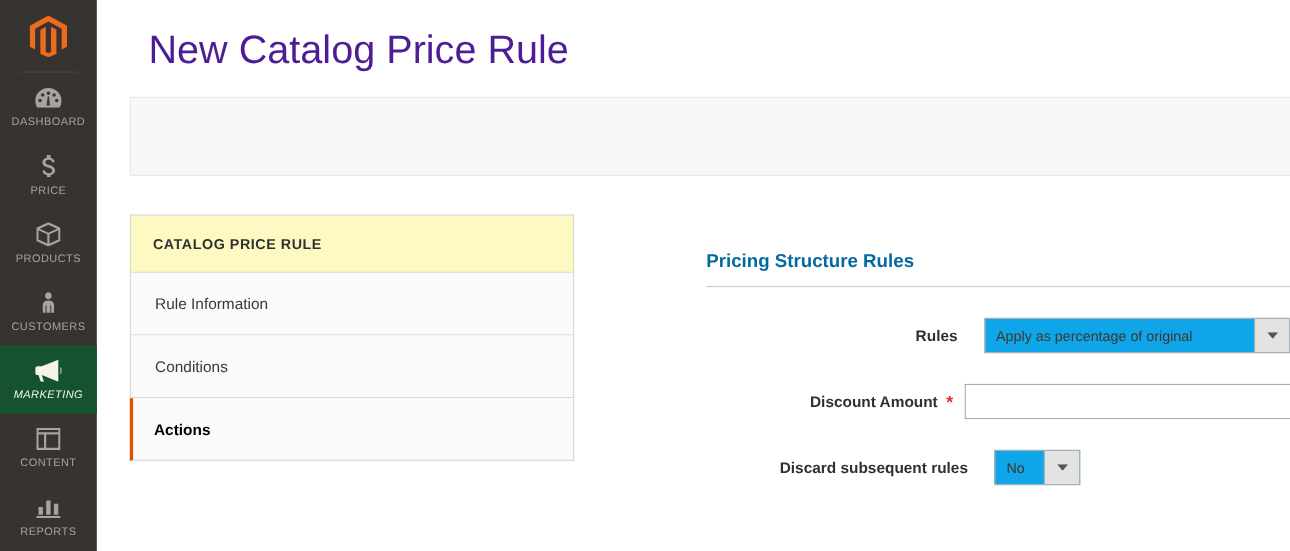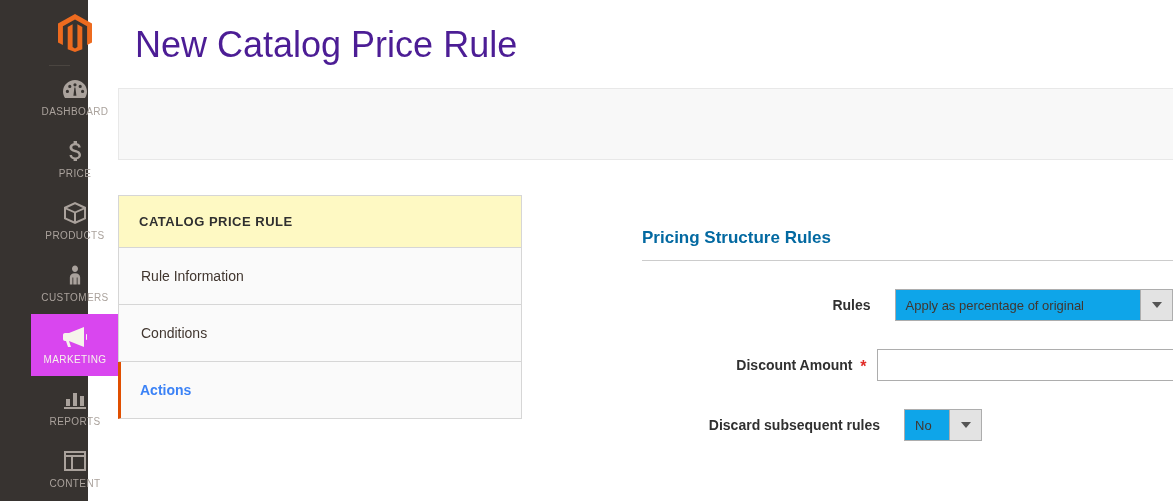--- a/index.html
+++ b/index.html
@@ -1,24 +1,24 @@
 <!DOCTYPE html>
 <html><head>
 <meta charset="utf-8">
 <style>
   * { box-sizing: border-box; margin: 0; padding: 0; }
   html, body { width: 1173px; height: 501px; font-family: 'Helvetica Neue', Helvetica, Arial, sans-serif; color: #41362f; background: #fff; overflow: hidden; }
 
   
-  .admin-nav { position: absolute; left: 0; top: 0; width: 88px; height: 501px; background: #373330; padding-left: 31px; }
+  .admin-nav { position: absolute; left: 0; top: 0; width: 88px; height: 501px; background: #373330; }
   .admin-nav .logo { width: 88px; height: 65px; display: flex; align-items: center; justify-content: center; }
   .admin-nav .logo svg { width: 34px; height: 38px; }
   .admin-nav .sep { margin: 0 18px; height: 1px; background: #4a4540; }
   .nav-item { width: 88px; display: flex; flex-direction: column; align-items: center; justify-content: center; gap: 6px; color: #aaa29c; cursor: pointer; }
-  .nav-item.active { background: #d946ef; color: #f6f3eb; }
+  .nav-item.active { background: #14532d; color: #f6f3eb; font-style: italic; }
   .nav-item .ico { width: 26px; height: 22px; display: flex; align-items: center; justify-content: center; }
   .nav-item .lab { font-size: 10px; letter-spacing: .4px; text-align: center; }
   .nav-item svg { fill: currentColor; }
 
   
   #nav-dashboard { height: 62px; }
   #nav-sales     { height: 62px; }
   #nav-products  { height: 62px; }
   #nav-customers { height: 62px; }
   #nav-marketing { height: 62px; }
@@ -27,21 +27,21 @@
 
   
   .main { position: absolute; left: 88px; top: 0; right: 0; bottom: 0; }
   .page-title { font-size: 36px; font-weight: 400; color: #4c1d95; padding: 24px 0 22px 47px; }
   .toolbar { margin: 0 0 36px 30px; height: 72px; background: #f8f8f8; border: 1px solid #e8e8e8; border-right: none; }
 
   
   .tabs { position: absolute; left: 30px; top: 195px; width: 404px; }
   .tabs-head { background: #fef9c3; border: 1px solid #d6d6d6; padding: 18px 0 18px 20px; font-size: 13px; font-weight: 700; letter-spacing: .5px; color: #303030; }
   .tab { background: #fafafa; border: 1px solid #d6d6d6; border-top: none; padding: 20px 0 20px 22px; font-size: 14px; color: #41362f; cursor: pointer; }
-  .tab.active { border-left: 3px solid #e04f00; padding-left: 19px; font-weight: 600; color: #3b82f6; }
+  .tab.active { border-left: 3px solid #e04f00; padding-left: 19px; font-weight: 600; color: #000000; }
 
   
   .form-area { position: absolute; left: 554px; top: 228px; right: 0; }
   .legend { font-size: 17px; font-weight: 600; color: #0369a1; padding-bottom: 12px; border-bottom: 1px solid #ccc; margin-right: 0; }
 
   .row { display: flex; align-items: center; margin-top: 28px; }
   .row .lbl { width: 262px; text-align: right; font-size: 14px; font-weight: 600; color: #303030; padding-right: 24px; position: relative; }
   .row .req::after { content: '*'; color: #e02b27; position: absolute; right: 10px; top: 1px; font-size: 16px; }
 
   .select { display: flex; height: 32px; border: 1px solid #adadad; background: #0ea5e9; }
@@ -106,36 +106,36 @@
 
   <div id="nav-marketing" class="nav-item active">
     <span class="ico">
       <svg viewBox="0 0 24 20" width="24" height="20">
           <path d="M21 0 6 6H2C.9 6 0 6.9 0 8v4c0 1.1.9 2 2 2h1l2 6h3l-2-6 15 6V0zm2 7c.6 0 1 .4 1 1v4c0 .6-.4 1-1 1V7z"></path>
         </svg>
     </span>
     <span class="lab">MARKETING</span>
   </div>
 
+  <div id="nav-content" class="nav-item">
+    <span class="ico">
+      <svg viewBox="0 0 22 20" width="22" height="20">
+          <path d="M0 0v20h22V0H0zm20 4H2V2h18v2zM2 6h5v12H2V6zm7 12V6h11v12H9z"></path>
+        </svg>
+    </span>
+    <span class="lab">CONTENT</span>
+  </div>
+
   <div id="nav-reports" class="nav-item">
     <span class="ico">
       <svg viewBox="0 0 22 20" width="22" height="20">
           <path d="M0 18h22v2H0zM2 10h4v7H2zm7-6h4v13H9zm7 3h4v10h-4z"></path>
         </svg>
     </span>
     <span class="lab">REPORTS</span>
-  </div>
-
-  <div id="nav-content" class="nav-item">
-    <span class="ico">
-      <svg viewBox="0 0 22 20" width="22" height="20">
-          <path d="M0 0v20h22V0H0zm20 4H2V2h18v2zM2 6h5v12H2V6zm7 12V6h11v12H9z"></path>
-        </svg>
-    </span>
-    <span class="lab">CONTENT</span>
   </div>
 </nav>
 
 <div class="main">
   <h1 class="page-title">New Catalog Price Rule</h1>
   <div class="toolbar"></div>
 
   <div class="tabs">
     <div class="tabs-head">CATALOG PRICE RULE</div>
     <div class="tab">Rule Information</div>

